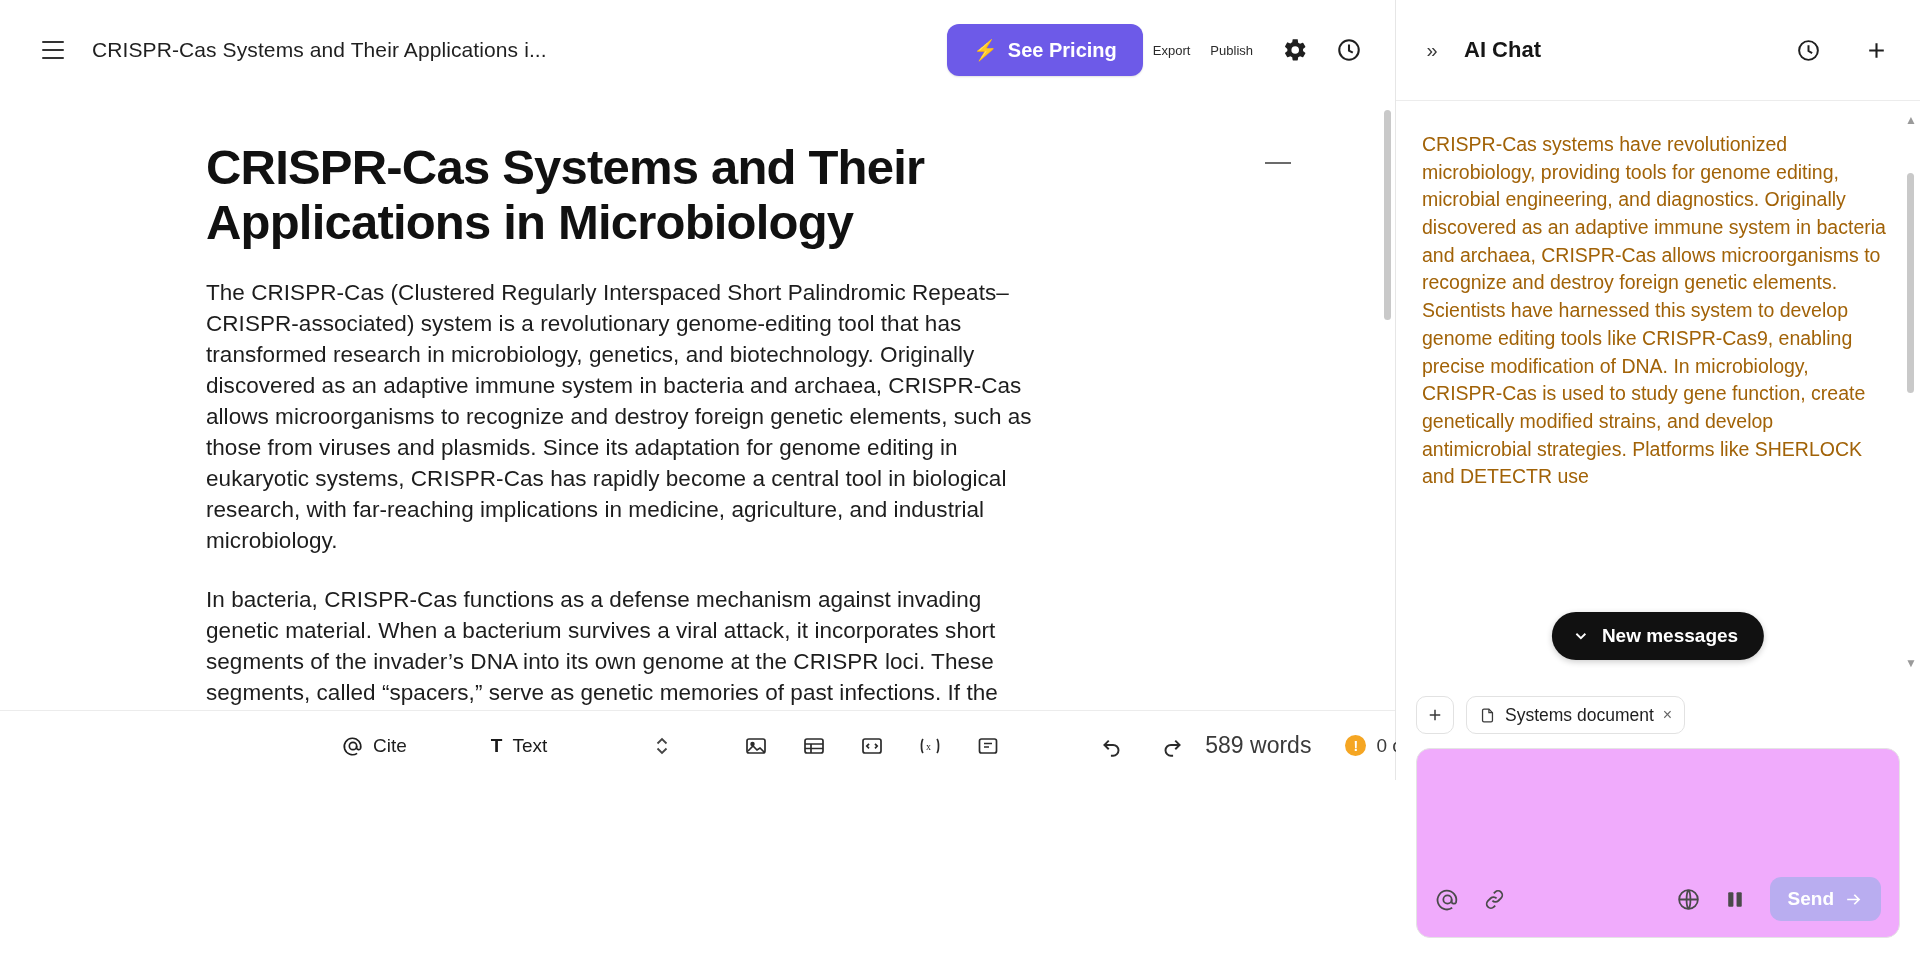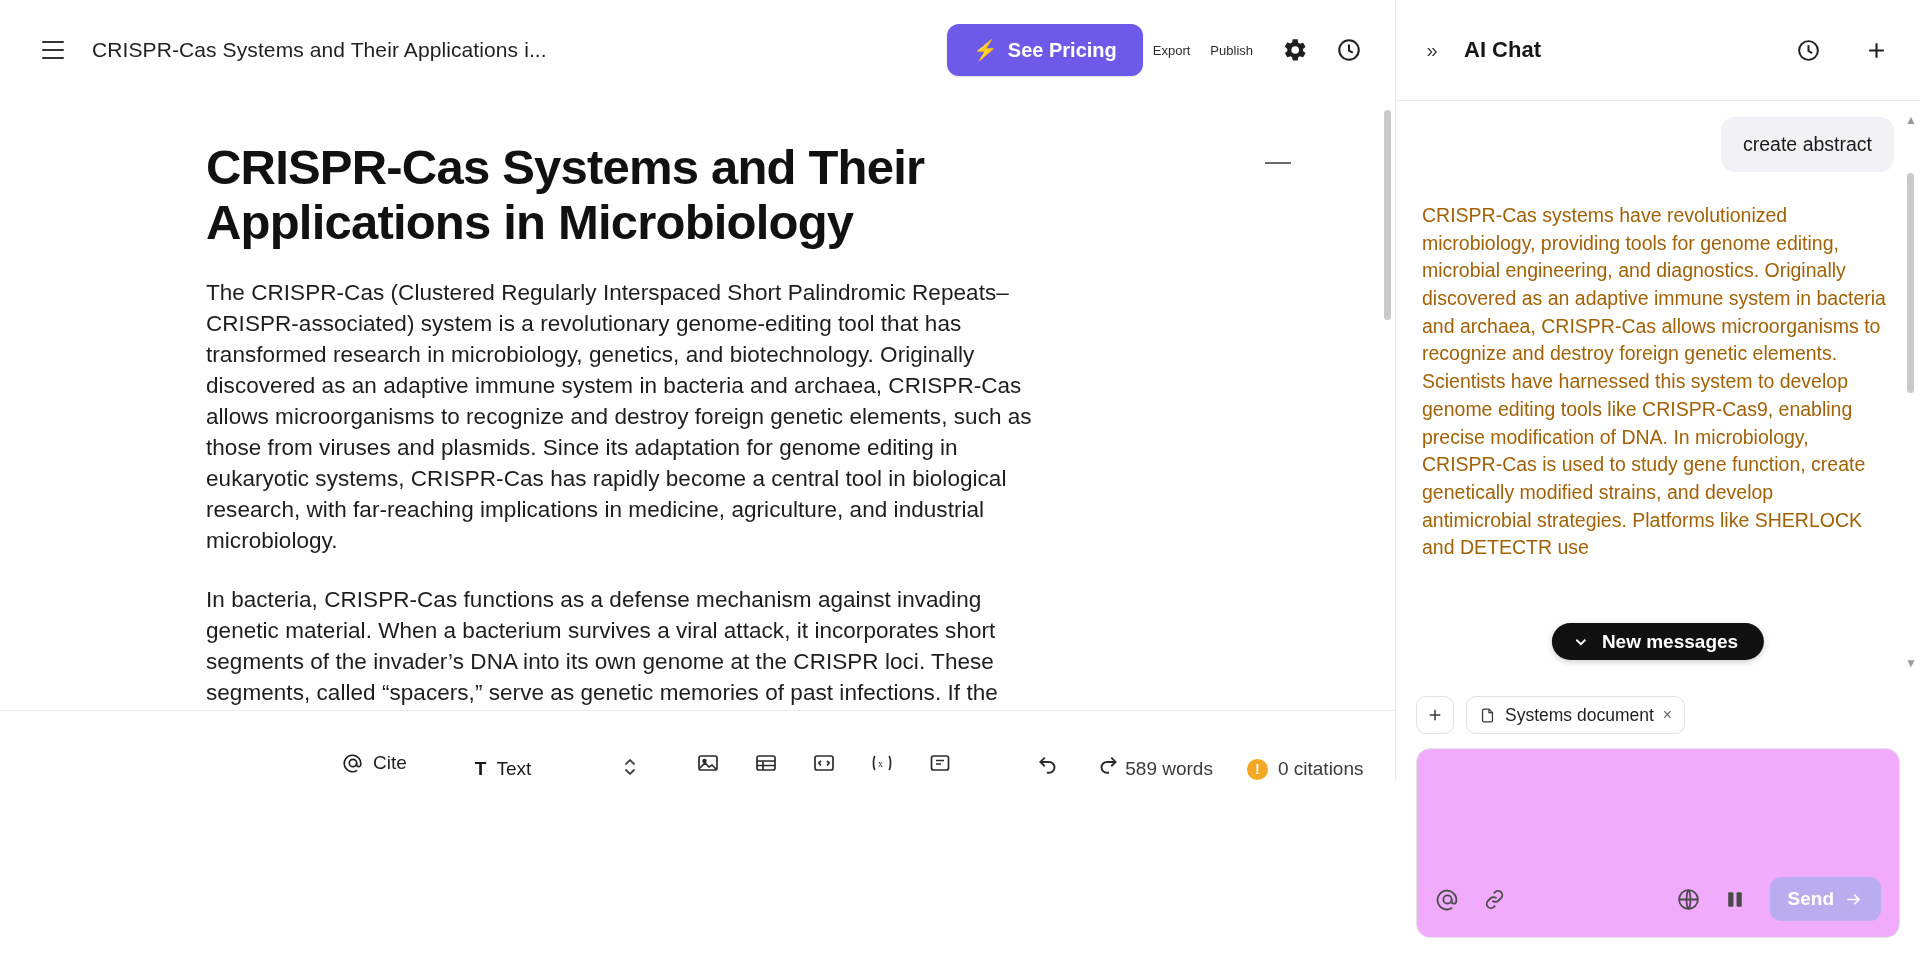--- a/index.html
+++ b/index.html
@@ -146,23 +146,23 @@
     border-radius: 4px;
     background: #c9c9c9;
   }
 
   
   .bottombar {
     height: 70px;
     flex: 0 0 70px;
     border-top: 1px solid #ececec;
     display: flex;
-    align-items: flex-end;
+    align-items: center;
     padding: 0 26px 0 330px;
-    gap: 0;
+    gap: 16px;
     background: #fff;
   }
   .tb-item {
     display: flex;
     align-items: center;
     gap: 9px;
     font-size: 19px;
     color: #1f1f1f;
     padding: 6px 12px;
     border-radius: 8px;
@@ -203,21 +203,21 @@
     color: #2b2b2b;
   }
   .tb-right {
     margin-left: auto;
     display: flex;
     align-items: center;
     gap: 34px;
     padding-right: 14px;
   }
   .tb-words {
-    font-size: 19px;
+    font-size: 23px;
     color: #3a3a3a;
     white-space: nowrap;
   }
   .tb-citations {
     display: flex;
     align-items: center;
     gap: 10px;
     font-size: 19px;
     color: #3a3a3a;
     white-space: nowrap;
@@ -312,21 +312,21 @@
   }
 
   .new-messages {
     position: absolute;
     left: 50%;
     transform: translateX(-50%);
     bottom: 22px;
     background: #111;
     color: #fff;
     border-radius: 26px;
-    height: 37px;
+    height: 48px;
     display: flex;
     align-items: center;
     gap: 12px;
     padding: 0 26px 0 20px;
     font-size: 19px;
     font-weight: bold;
     cursor: pointer;
     box-shadow: 0 2px 6px rgba(0,0,0,.2);
     white-space: nowrap;
   }
@@ -557,21 +557,20 @@
         </svg>
       </div>
       <div class="icon-btn">
         <svg class="ico" width="25" height="25" viewBox="0 0 24 24" fill="none" stroke="#1f1f1f" stroke-width="2">
           <path d="M12 5v14M5 12h14"></path>
         </svg>
       </div>
     </div>
 
     <div class="chat-body">
-      <div class="bubble-user">create abstract</div>
       <div class="bubble-ai">CRISPR-Cas systems have revolutionized microbiology, providing tools for genome editing, microbial engineering, and diagnostics. Originally discovered as an adaptive immune system in bacteria and archaea, CRISPR-Cas allows microorganisms to recognize and destroy foreign genetic elements. Scientists have harnessed this system to develop genome editing tools like CRISPR-Cas9, enabling precise modification of DNA. In microbiology, CRISPR-Cas is used to study gene function, create genetically modified strains, and develop antimicrobial strategies. Platforms like SHERLOCK and DETECTR use</div>
 
       <div class="chat-scrollbar">
         <div class="up">▲</div>
         <div class="thumb"></div>
         <div class="down">▼</div>
       </div>
 
       <div class="new-messages">
         <span>

